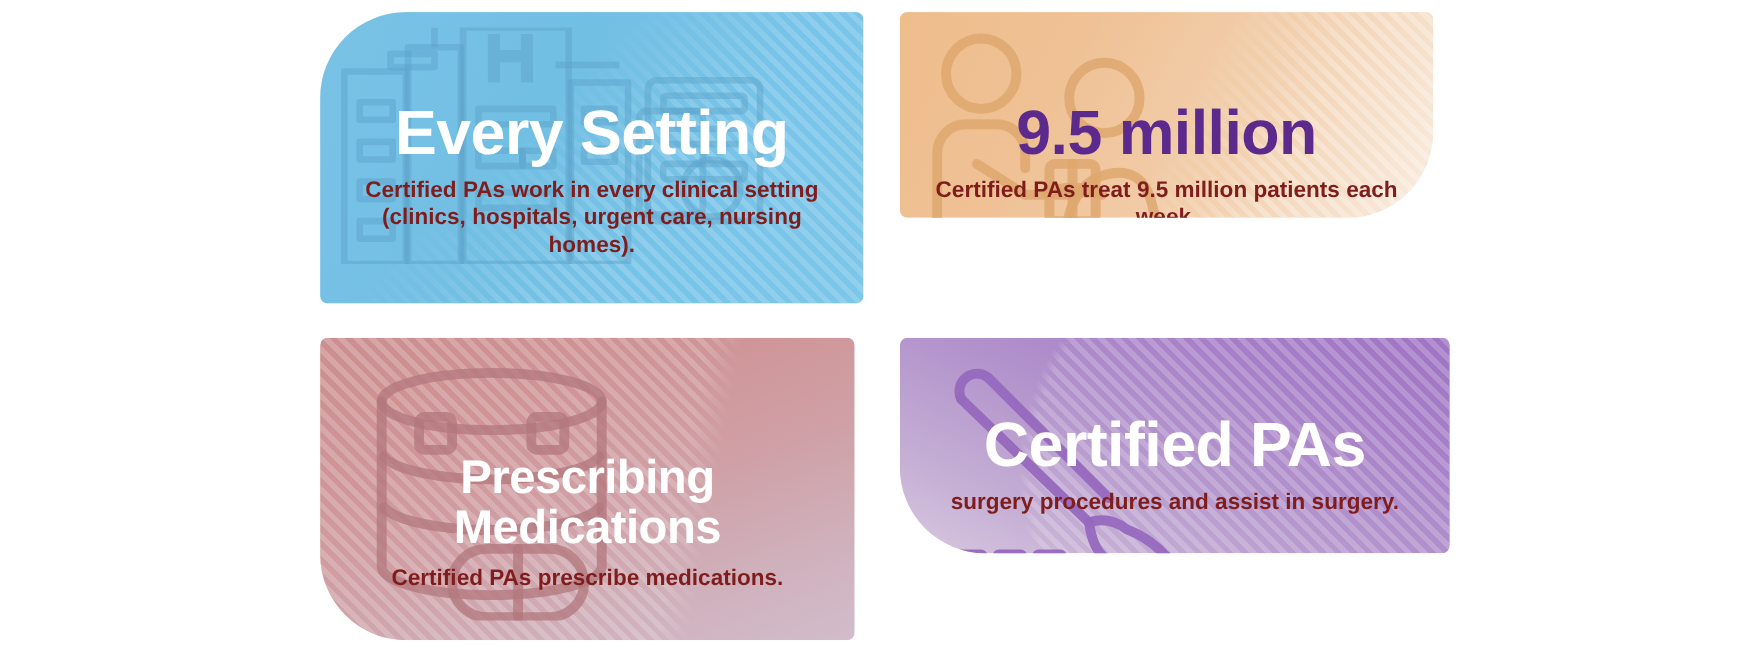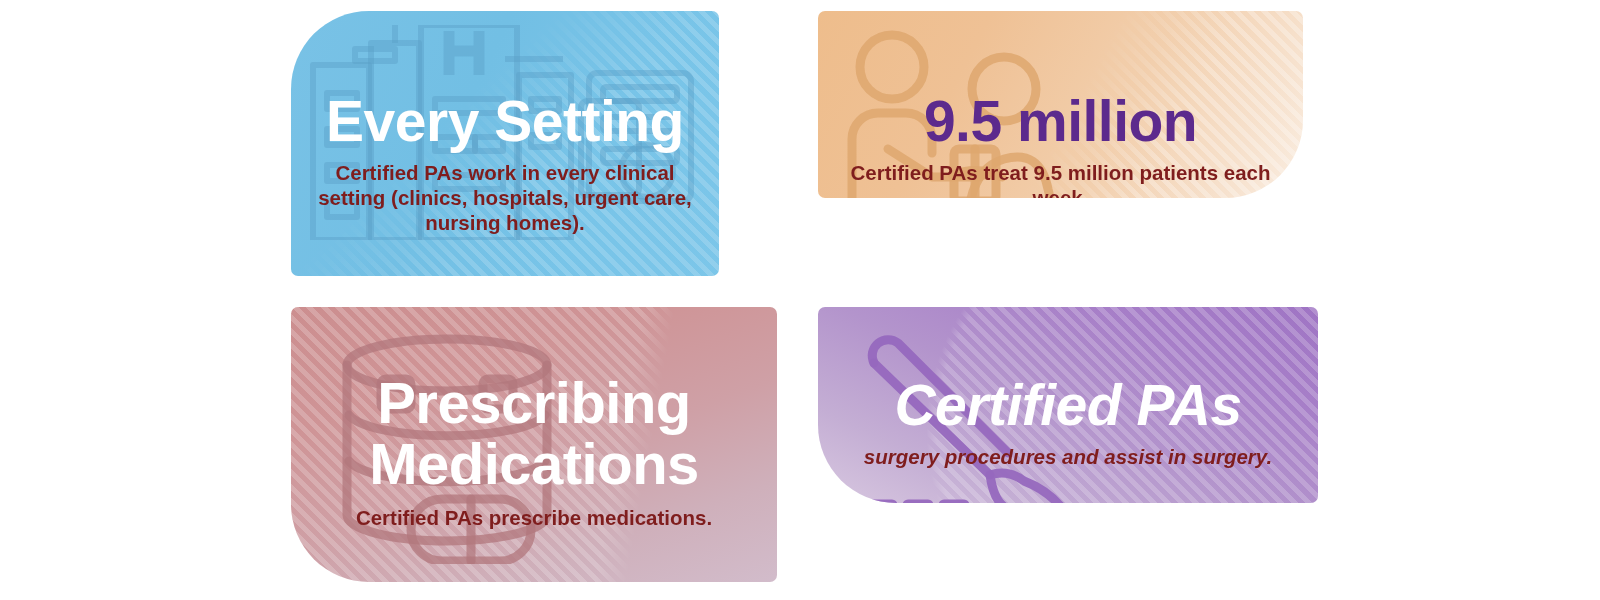--- a/index.html
+++ b/index.html
@@ -64,21 +64,21 @@
     font-weight: bold;
     color: #7f1d1d;
     line-height: 1.22;
     margin: 0;
   }
 
   
   #card-every-setting {
     left: 291px;
     top: 11px;
-    width: 428px;
+    width: 494px;
     height: 265px;
     border-radius: 78px 7px 7px 7px;
   }
   #card-every-setting .card-bg {
     background:
       linear-gradient(115deg, #79c2e6 0%, #72bfe4 40%, #78c4e8 70%, #7cc6e9 100%);
   }
   #card-every-setting .card-stripes {
     background: repeating-linear-gradient(
       45deg,
@@ -144,35 +144,35 @@
       45deg,
       rgba(255,255,255,0.00) 0px,
       rgba(255,255,255,0.00) 5px,
       rgba(255,255,255,0.20) 5px,
       rgba(255,255,255,0.20) 10px
     );
     -webkit-mask-image: linear-gradient(100deg, rgba(0,0,0,1) 0%, rgba(0,0,0,1) 66%, rgba(0,0,0,0) 72%);
             mask-image: linear-gradient(100deg, rgba(0,0,0,1) 0%, rgba(0,0,0,1) 66%, rgba(0,0,0,0) 72%);
   }
   #card-prescribing .headline {
-    font-size: 58px;
+    font-size: 43px;
     color: #ffffff;
     line-height: 1.06;
+    margin-top: 40px;
   }
   #card-prescribing .subline { font-size: 20.5px; }
   #card-prescribing .card-text { top: 65px; }
 
   
   #card-certified-pas {
     left: 818px;
     top: 307px;
     width: 500px;
     height: 196px;
     border-radius: 7px 7px 7px 78px;
-    font-style: italic;
   }
   #card-certified-pas .card-bg {
     background:
       linear-gradient(205deg, #9f74c4 0%, #a77fc8 25%, #b394cc 52%, #c4aed4 78%, #d8c8e0 100%);
   }
   #card-certified-pas .card-stripes {
     background: repeating-linear-gradient(
       45deg,
       rgba(255,255,255,0.00) 0px,
       rgba(255,255,255,0.00) 5px,

